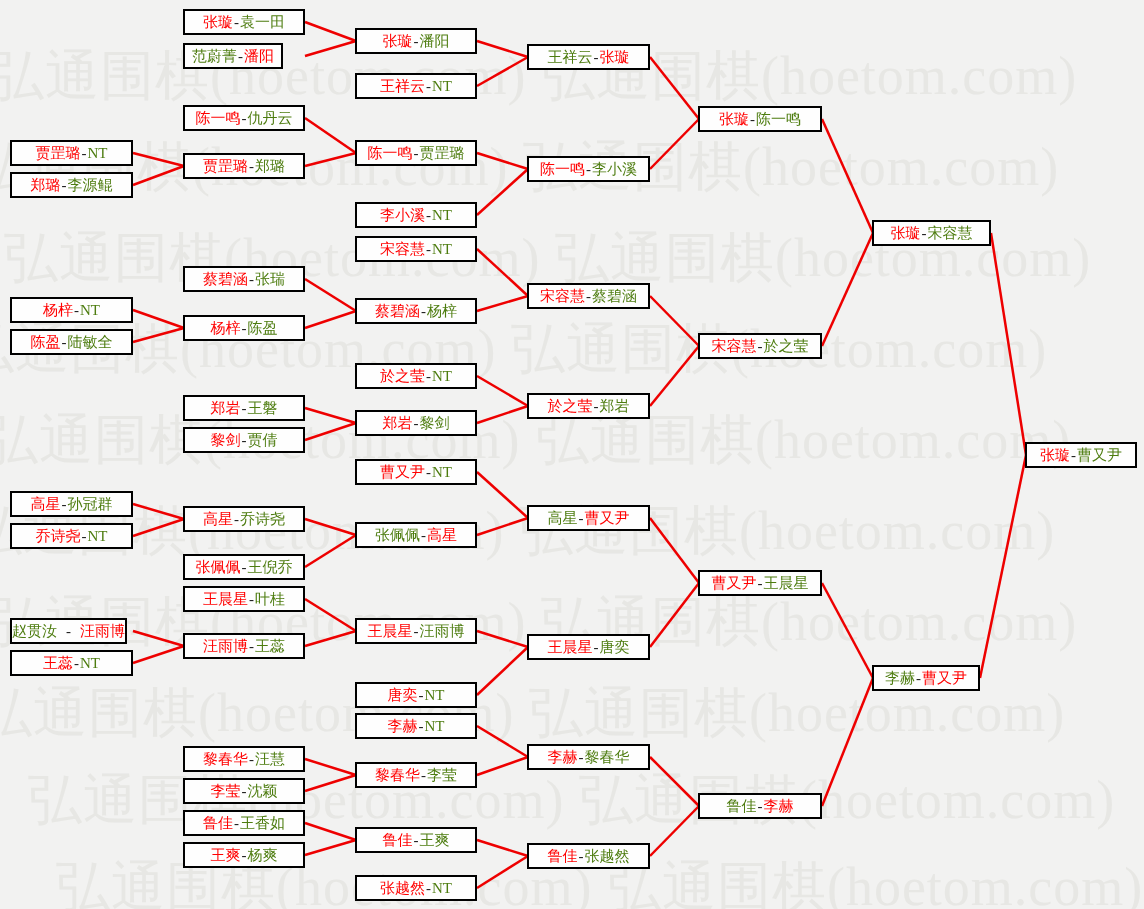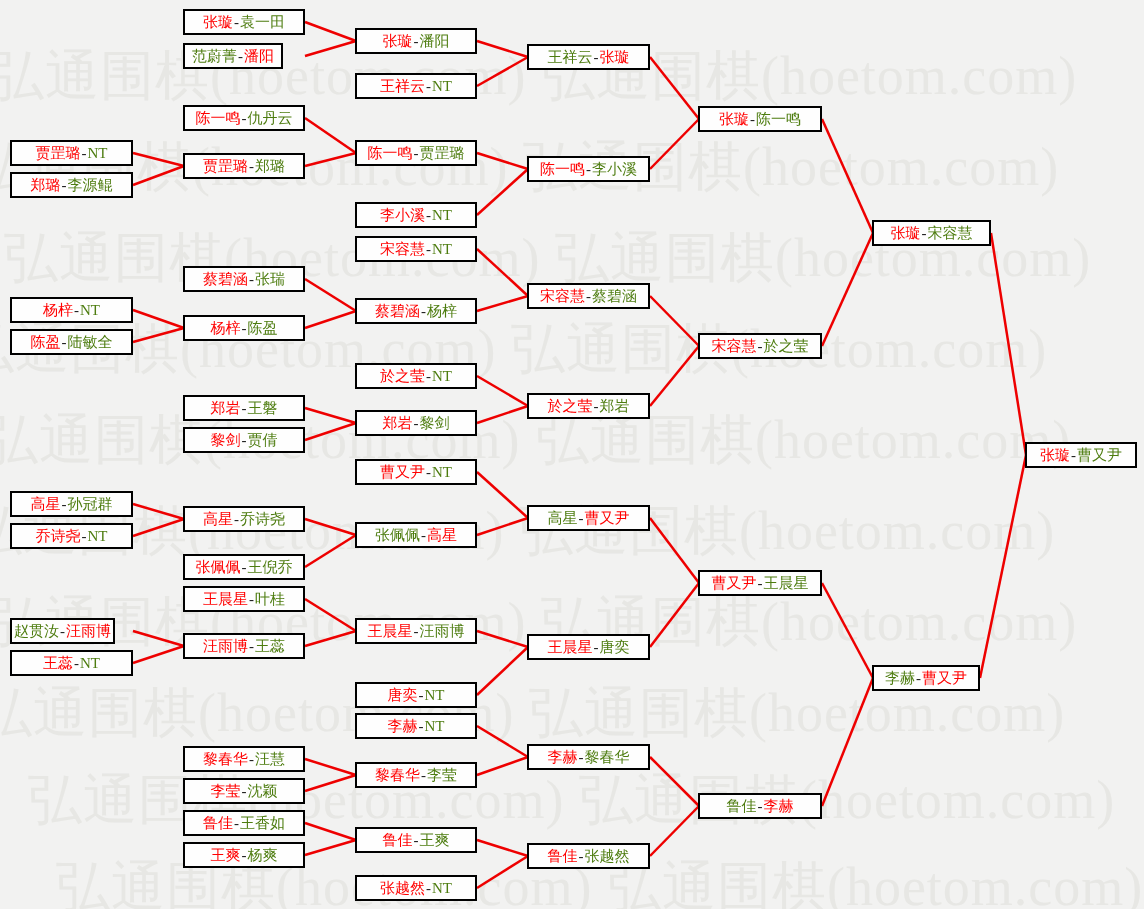--- a/index.html
+++ b/index.html
@@ -299,21 +299,21 @@
       <div class="match-box" style="left: 698px; top: 570px; width: 124px; border-color: rgb(0, 0, 0); background: rgb(254, 254, 254);">
         <span class="win">曹又尹</span>
         <span class="dash">-</span>
         <span class="lose">王晨星</span>
       </div>
       <div class="match-box" style="left: 183px; top: 586px; width: 122px; border-color: rgb(0, 0, 0); background: rgb(254, 254, 254);">
         <span class="win">王晨星</span>
         <span class="dash">-</span>
         <span class="lose">叶桂</span>
       </div>
-      <div class="match-box" style="left: 10px; top: 618px; width: 105px; border-color: rgb(0, 0, 0); background: rgb(254, 254, 254);">
+      <div class="match-box" style="left: 10px; top: 618px; width: 117px; border-color: rgb(0, 0, 0); background: rgb(254, 254, 254); justify-content: space-between;">
         <span class="lose">赵贯汝</span>
         <span class="dash">-</span>
         <span class="win">汪雨博</span>
       </div>
       <div class="match-box" style="left: 10px; top: 650px; width: 123px; border-color: rgb(0, 0, 0); background: rgb(254, 254, 254);">
         <span class="win">王蕊</span>
         <span class="dash">-</span>
         <span class="lose">NT</span>
       </div>
       <div class="match-box" style="left: 183px; top: 633px; width: 122px; border-color: rgb(0, 0, 0); background: rgb(254, 254, 254);">

